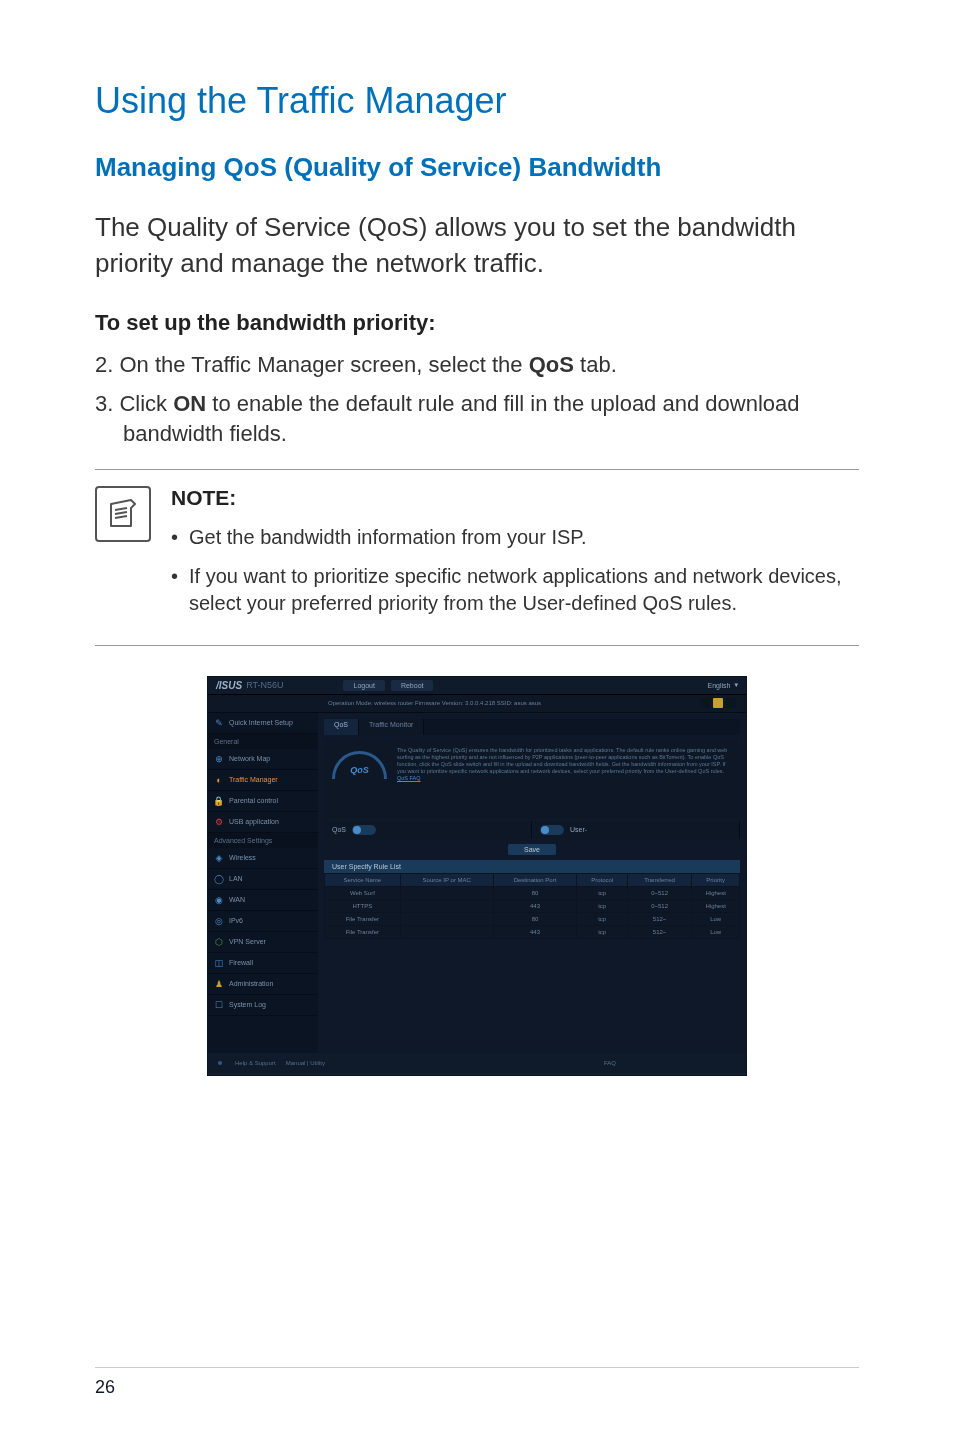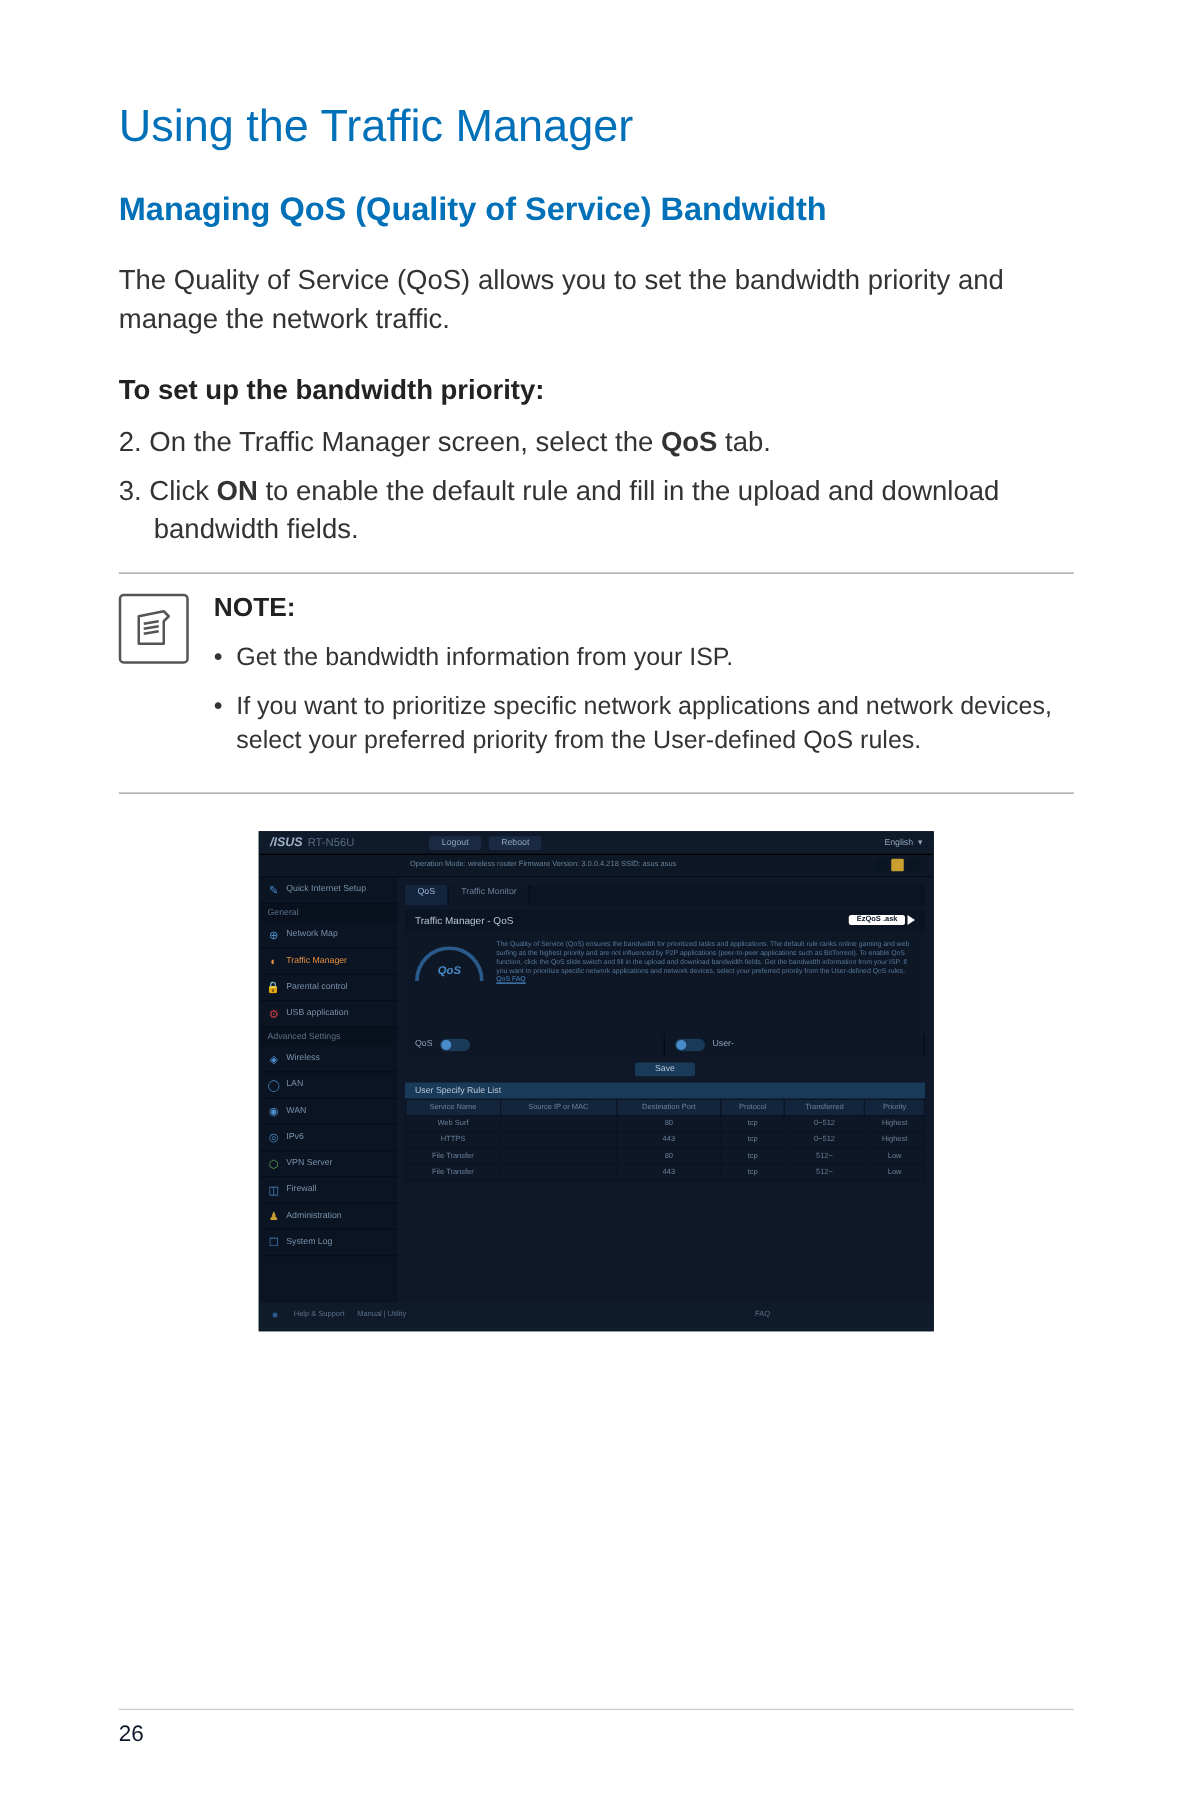--- a/index.html
+++ b/index.html
@@ -22,21 +22,21 @@
       margin-bottom: 30px;
     }
     h2 {
       color: #0070b8;
       font-size: 26px;
       font-weight: 700;
       margin-bottom: 26px;
     }
     .intro-text {
       color: #333;
-      font-size: 22px;
+      font-size: 26px;
       line-height: 1.4;
       margin-bottom: 28px;
     }
     h3 {
       color: #222;
       font-size: 22px;
       font-weight: 700;
       margin-bottom: 14px;
     }
     ol {
@@ -522,27 +522,20 @@
         </div>
         <div class="sidebar-item">
           <span class="sb-icon blue">☐</span>
           <span>System Log</span>
         </div>
       </div>
       <div class="gui-main">
         <div class="tab-row">
           <div class="tab active">QoS</div>
           <div class="tab">Traffic Monitor</div>
-        </div>
-        <div class="panel-header">
-          <span>Traffic Manager - QoS</span>
-          <span class="ezqos-badge">
-            <span class="ezqos-pill">EzQoS .ask</span>
-            <span class="ezqos-arrow"></span>
-          </span>
         </div>
         <div class="description-panel">
           <div class="gauge">
             <div class="gauge-arc"></div>
             <div class="gauge-text">QoS</div>
           </div>
           <div class="desc-text">
             <span>The Quality of Service (QoS) ensures the bandwidth for prioritized tasks and applications. The default rule ranks online gaming and web surfing as the highest priority and are not influenced by P2P applications (peer-to-peer applications such as BitTorrent). To enable QoS function, click the QoS slide switch and fill in the upload and download bandwidth fields. Get the bandwidth information from your ISP. If you want to prioritize specific network applications and network devices, select your preferred priority from the User-defined QoS rules.</span><br>
             <span class="link">QoS FAQ</span>
           </div>

